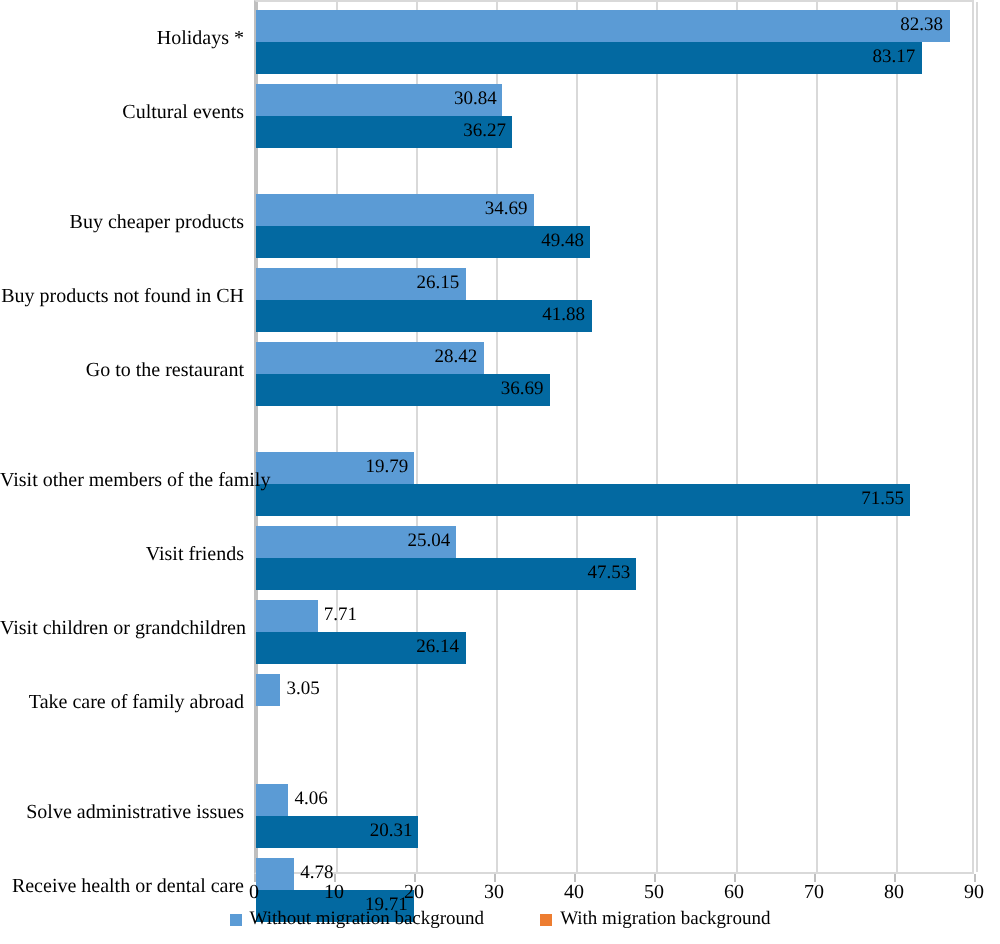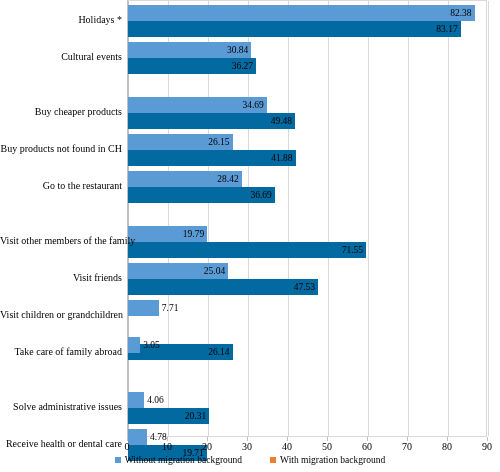--- a/index.html
+++ b/index.html
@@ -191,37 +191,37 @@
             <span class="bar-value inside">28.42</span>
           </div>
           <div class="bar orange" style="top: 16px; width: 146.76px;">
             <span class="bar-value inside">36.69</span>
           </div>
         </div>
         <div class="cat-row" style="top: 225px; height: 32px;">
           <div class="bar blue" style="top: 0px; width: 79.16px;">
             <span class="bar-value inside">19.79</span>
           </div>
-          <div class="bar orange" style="top: 16px; width: 238px;">
+          <div class="bar orange" style="top: 16px; width: 327px;">
             <span class="bar-value inside">71.55</span>
           </div>
         </div>
         <div class="cat-row" style="top: 262px; height: 32px;">
           <div class="bar blue" style="top: 0px; width: 100.16px;">
             <span class="bar-value inside">25.04</span>
           </div>
           <div class="bar orange" style="top: 16px; width: 190.12px;">
             <span class="bar-value inside">47.53</span>
           </div>
         </div>
         <div class="cat-row" style="top: 299px; height: 32px;">
           <div class="bar blue" style="top: 0px; width: 30.84px;">
             <span class="bar-value outside">7.71</span>
           </div>
-          <div class="bar orange" style="top: 16px; width: 104.56px; margin-top: 28px;">
+          <div class="bar orange" style="top: 16px; width: 104.56px;">
             <span class="bar-value inside">26.14</span>
           </div>
         </div>
         <div class="cat-row" style="top: 336px; height: 32px;">
           <div class="bar blue" style="top: 0px; width: 12.2px;">
             <span class="bar-value outside">3.05</span>
           </div>
         </div>
         <div class="cat-row" style="top: 391px; height: 32px;">
           <div class="bar blue" style="top: 0px; width: 16.24px;">

